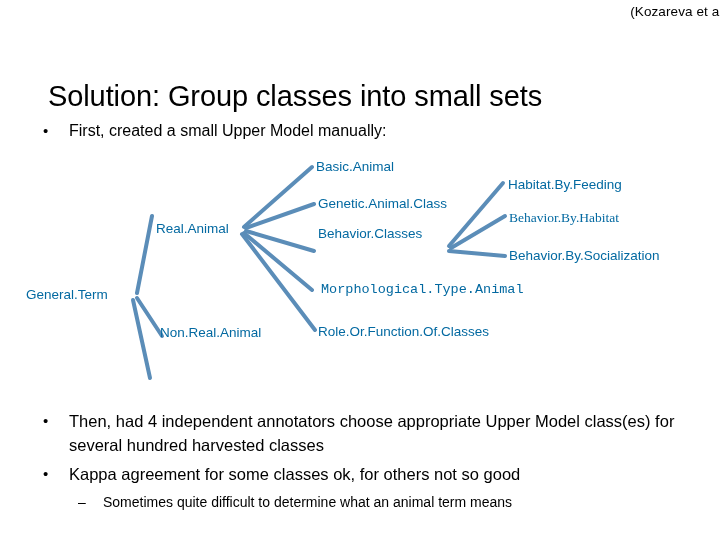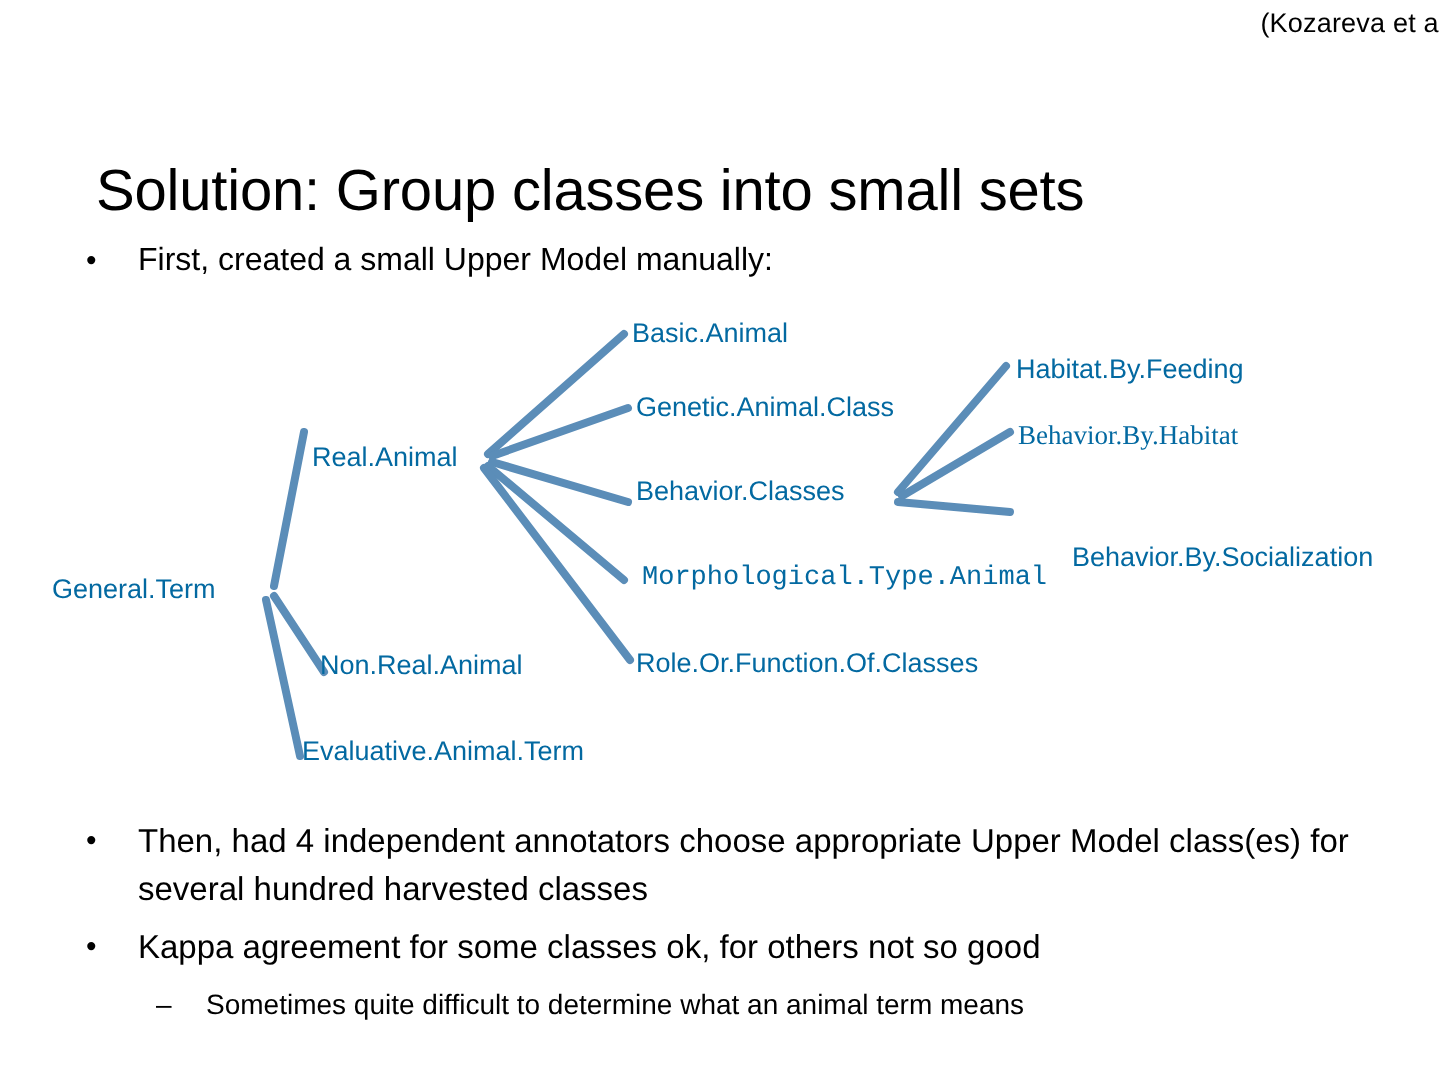--- a/index.html
+++ b/index.html
@@ -150,31 +150,30 @@
 
         <line x1="449" y1="96" x2="503" y2="33"></line>
         <line x1="451" y1="98" x2="505" y2="66"></line>
         <line x1="449" y1="101" x2="505" y2="106"></line>
       </g>
     </svg>
 
     <div class="node-label" style="left:26px;  top:137px;">General.Term</div>
     <div class="node-label" style="left:156px; top:71px;">Real.Animal</div>
     <div class="node-label" style="left:160px; top:175px;">Non.Real.Animal</div>
-    <div class="node-label" style="left:151px; top:218px;">Evaluative.Animal.Term</div>
 
     <div class="node-label" style="left:316px; top:9px;">Basic.Animal</div>
     <div class="node-label" style="left:318px; top:46px;text-align:right;">Genetic.Animal.Class</div>
-    <div class="node-label" style="left:318px; top:88px;">Behavior.Classes</div>
+    <div class="node-label" style="left:318px; top:76px;">Behavior.Classes</div>
     <div class="node-label" style="left:321px; top:132px;font-family:Liberation Mono, monospace;">Morphological.Type.Animal</div>
     <div class="node-label" style="left:318px; top:174px;">Role.Or.Function.Of.Classes</div>
 
     <div class="node-label" style="left:508px; top:27px;">Habitat.By.Feeding</div>
     <div class="node-label" style="left:509px; top:60px;font-family:Liberation Serif, serif;">Behavior.By.Habitat</div>
-    <div class="node-label" style="left:536px; top:98px;margin-top:23px;">Behavior.By.Socialization</div>
+    <div class="node-label" style="left:509px; top:98px;">Behavior.By.Socialization</div>
   </div>
 
   <div id="bullet-then" class="bullet-row">
     <span class="bullet-mark">•</span>
     <span class="bullet-text">Then, had 4 independent annotators choose appropriate Upper Model class(es) for several hundred harvested classes</span>
   </div>
 
   <div id="bullet-kappa" class="bullet-row">
     <span class="bullet-mark">•</span>
     <span class="bullet-text">Kappa agreement for some classes ok, for others not so good</span>

